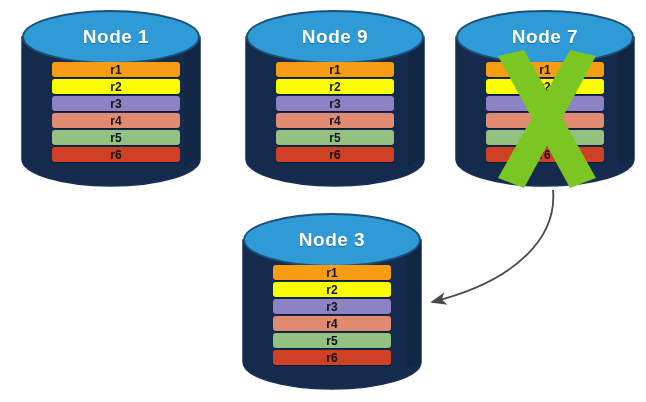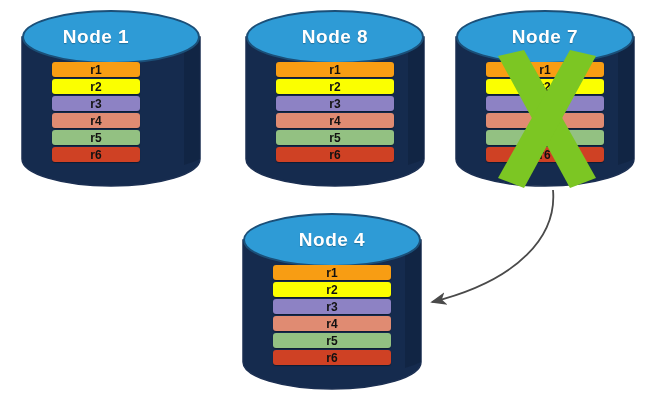--- a/index.html
+++ b/index.html
@@ -75,21 +75,21 @@
     left: 0; top: 0;
     width: 646px;
     height: 402px;
     pointer-events: none;
   }
 </style>
 </head>
 <body style="background: rgb(255, 255, 255);">
 
 <div id="canvas">
-    <div class="node" style="left: 22px; top: 10px; width: 148px; height: 176px;">
+    <div class="node" style="left: 22px; top: 10px; width: 148px; height: 176px; padding-left: 40px;">
       <svg class="node-svg" width="178" height="176" viewBox="0 0 178 176">
         <path d="M0,27 L0,149 A89,27 0 0 0 178,149 L178,27 Z" fill="#152b4e" stroke="#1b2f52" stroke-width="1.5"></path>
         <path d="M162,27 L162,155 A89,27 0 0 0 178,149 L178,27 Z" fill="#0e1f3a" opacity="0.45"></path>
         <ellipse cx="89" cy="27" rx="88" ry="26" fill="#2e9bd6" stroke="#1b4f78" stroke-width="2"></ellipse>
       </svg>
       <div class="node-title" style="top: 16px;">Node  1</div>
       <div class="rows" style="top: 52px; padding-left: 30px; padding-right: 30px; box-sizing: border-box;">
         <div class="row" style="background: rgb(248, 157, 19);">
           <span class="row-label">r1</span>
         </div>
@@ -109,21 +109,21 @@
           <span class="row-label">r6</span>
         </div>
       </div>
     </div>
     <div class="node" style="left: 246px; top: 10px; width: 178px; height: 176px;">
       <svg class="node-svg" width="178" height="176" viewBox="0 0 178 176">
         <path d="M0,27 L0,149 A89,27 0 0 0 178,149 L178,27 Z" fill="#152b4e" stroke="#1b2f52" stroke-width="1.5"></path>
         <path d="M162,27 L162,155 A89,27 0 0 0 178,149 L178,27 Z" fill="#0e1f3a" opacity="0.45"></path>
         <ellipse cx="89" cy="27" rx="88" ry="26" fill="#2e9bd6" stroke="#1b4f78" stroke-width="2"></ellipse>
       </svg>
-      <div class="node-title" style="top: 16px;">Node  8</div>
+      <div class="node-title" style="top: 16px;">Node  9</div>
       <div class="rows" style="top: 52px; padding-left: 30px; padding-right: 30px; box-sizing: border-box;">
         <div class="row" style="background: rgb(248, 157, 19);">
           <span class="row-label">r1</span>
         </div>
         <div class="row" style="background: rgb(251, 255, 0);">
           <span class="row-label">r2</span>
         </div>
         <div class="row" style="background: rgb(141, 130, 196);">
           <span class="row-label">r3</span>
         </div>
@@ -171,21 +171,21 @@
           <path d="M76,0 L102,6 L30,138 L4,128 Z"></path>
         </g>
       </svg>
     </div>
     <div class="node" style="left: 243px; top: 213px; width: 178px; height: 176px;">
       <svg class="node-svg" width="178" height="176" viewBox="0 0 178 176">
         <path d="M0,27 L0,149 A89,27 0 0 0 178,149 L178,27 Z" fill="#152b4e" stroke="#1b2f52" stroke-width="1.5"></path>
         <path d="M162,27 L162,155 A89,27 0 0 0 178,149 L178,27 Z" fill="#0e1f3a" opacity="0.45"></path>
         <ellipse cx="89" cy="27" rx="88" ry="26" fill="#2e9bd6" stroke="#1b4f78" stroke-width="2"></ellipse>
       </svg>
-      <div class="node-title" style="top: 16px;">Node  4</div>
+      <div class="node-title" style="top: 16px;">Node  3</div>
       <div class="rows" style="top: 52px; padding-left: 30px; padding-right: 30px; box-sizing: border-box;">
         <div class="row" style="background: rgb(248, 157, 19);">
           <span class="row-label">r1</span>
         </div>
         <div class="row" style="background: rgb(251, 255, 0);">
           <span class="row-label">r2</span>
         </div>
         <div class="row" style="background: rgb(141, 130, 196);">
           <span class="row-label">r3</span>
         </div>

